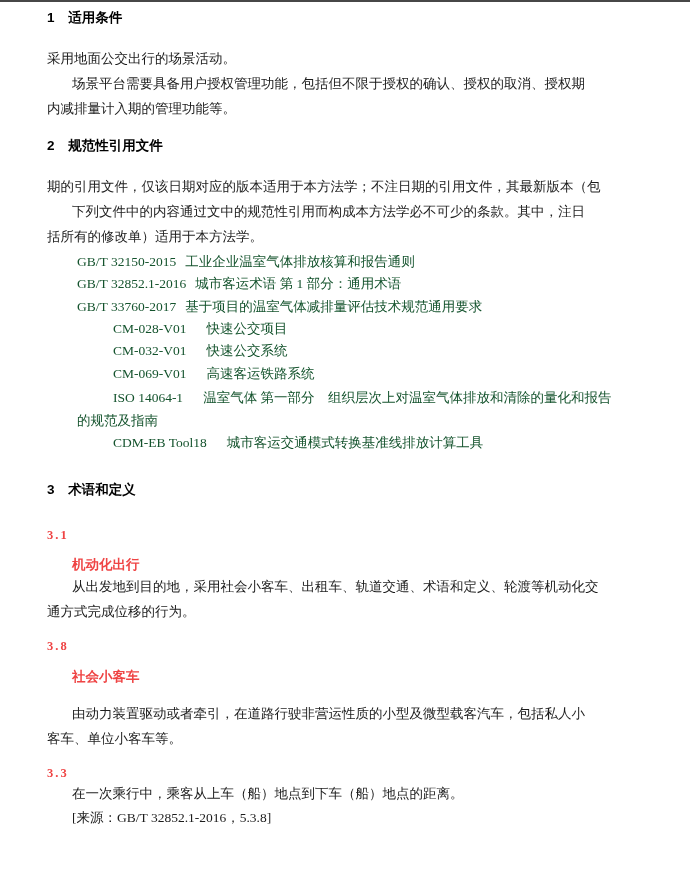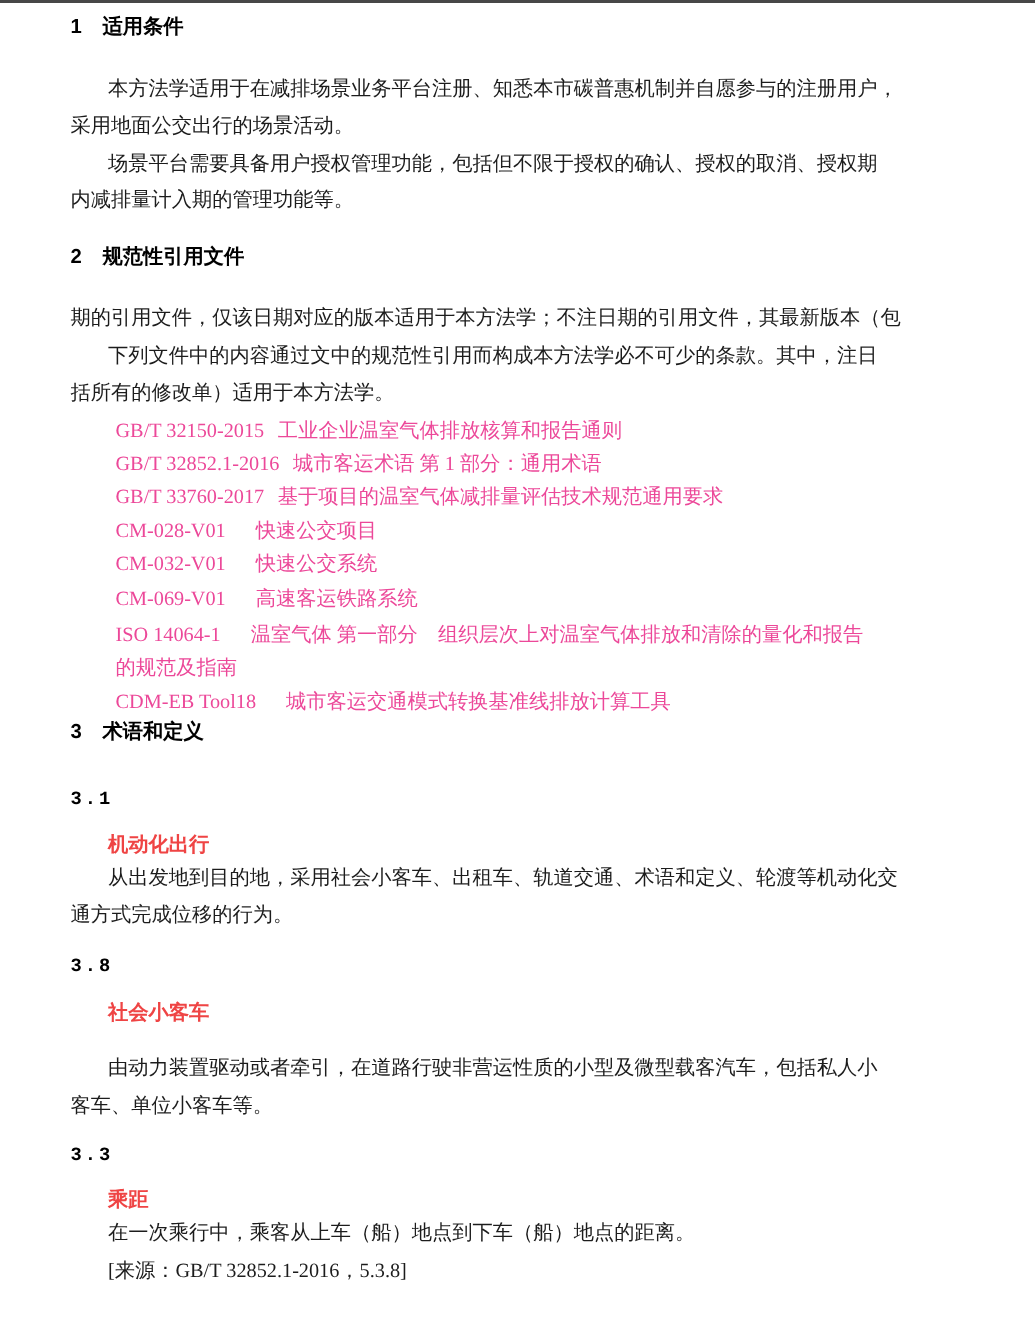--- a/index.html
+++ b/index.html
@@ -32,31 +32,31 @@
     font-size: 13.5px;
     line-height: 24.8px;
     color: #1c1c1c;
   }
   .indent { text-indent: 25px; }
   .ref-list { margin-top: 1px; }
   .ref {
     font-size: 13.5px;
     line-height: 22.4px;
     padding-left: 30px;
-    color: #ec4899;
+    color: #14532d;
   }
   .ref .code { margin-right: 9px; }
-  .ref.wide .code { margin-right: 20px; }
+  .ref.wide .code { margin-right: 20px; margin-left: 36px; }
   .clause-num {
-    font-family: Liberation Mono, monospace;
+    font-family: Liberation Serif, serif;
     font-weight: bold;
     font-size: 12.5px;
     line-height: 16px;
     letter-spacing: 2px;
-    color: #000000;
+    color: #ef4444;
   }
   .term {
     font-family: "Liberation Sans", sans-serif;
     font-weight: bold;
     font-size: 13.5px;
     line-height: 18px;
     padding-left: 25px;
     color: #ef4444;
   }
 </style>
@@ -67,21 +67,20 @@
   <div class="topbar"></div>
 
   <div class="content">
 
     <div class="sec-heading" style="margin-top:7px">
       <span class="num">1</span>
       <span class="ttl">适用条件</span>
     </div>
 
     <div class="para" style="margin-top:20px">
-      <div class="line indent">本方法学适用于在减排场景业务平台注册、知悉本市碳普惠机制并自愿参与的注册用户，</div>
       <div class="line">采用地面公交出行的场景活动。</div>
     </div>
     <div class="para">
       <div class="line indent">场景平台需要具备用户授权管理功能，包括但不限于授权的确认、授权的取消、授权期</div>
       <div class="line">内减排量计入期的管理功能等。</div>
     </div>
 
     <div class="sec-heading" style="margin-top:16px">
       <span class="num">2</span>
       <span class="ttl">规范性引用文件</span>
@@ -114,40 +113,39 @@
       </div>
       <div class="ref wide" style="margin-top:2px">
         <span class="code">ISO 14064-1</span><span class="rtitle">温室气体 第一部分　组织层次上对温室气体排放和清除的量化和报告</span>
         <div class="cont">的规范及指南</div>
       </div>
       <div class="ref wide">
         <span class="code">CDM-EB Tool18</span><span class="rtitle">城市客运交通模式转换基准线排放计算工具</span>
       </div>
     </div>
 
-    <div class="sec-heading" style="">
+    <div class="sec-heading" style="margin-top:27px">
       <span class="num">3</span>
       <span class="ttl">术语和定义</span>
     </div>
 
     <div class="clause-num" style="margin-top:28px">3.1</div>
     <div class="term" style="margin-top:13px">机动化出行</div>
     <div class="para" style="margin-top:1px">
       <div class="line indent">从出发地到目的地，采用社会小客车、出租车、轨道交通、术语和定义、轮渡等机动化交</div>
       <div class="line">通方式完成位移的行为。</div>
     </div>
 
     <div class="clause-num" style="margin-top:13px">3.8</div>
     <div class="term" style="margin-top:14px">社会小客车</div>
     <div class="para" style="margin-top:16px">
       <div class="line indent">由动力装置驱动或者牵引，在道路行驶非营运性质的小型及微型载客汽车，包括私人小</div>
       <div class="line">客车、单位小客车等。</div>
     </div>
 
     <div class="clause-num" style="margin-top:13px">3.3</div>
-    <div class="term" style="margin-top:13px">乘距</div>
     <div class="para" style="margin-top:1px">
       <div class="line indent">在一次乘行中，乘客从上车（船）地点到下车（船）地点的距离。</div>
       <div class="line indent">[来源：GB/T 32852.1-2016，5.3.8]</div>
     </div>
 
   </div>
 </div>
 
 </body></html>

